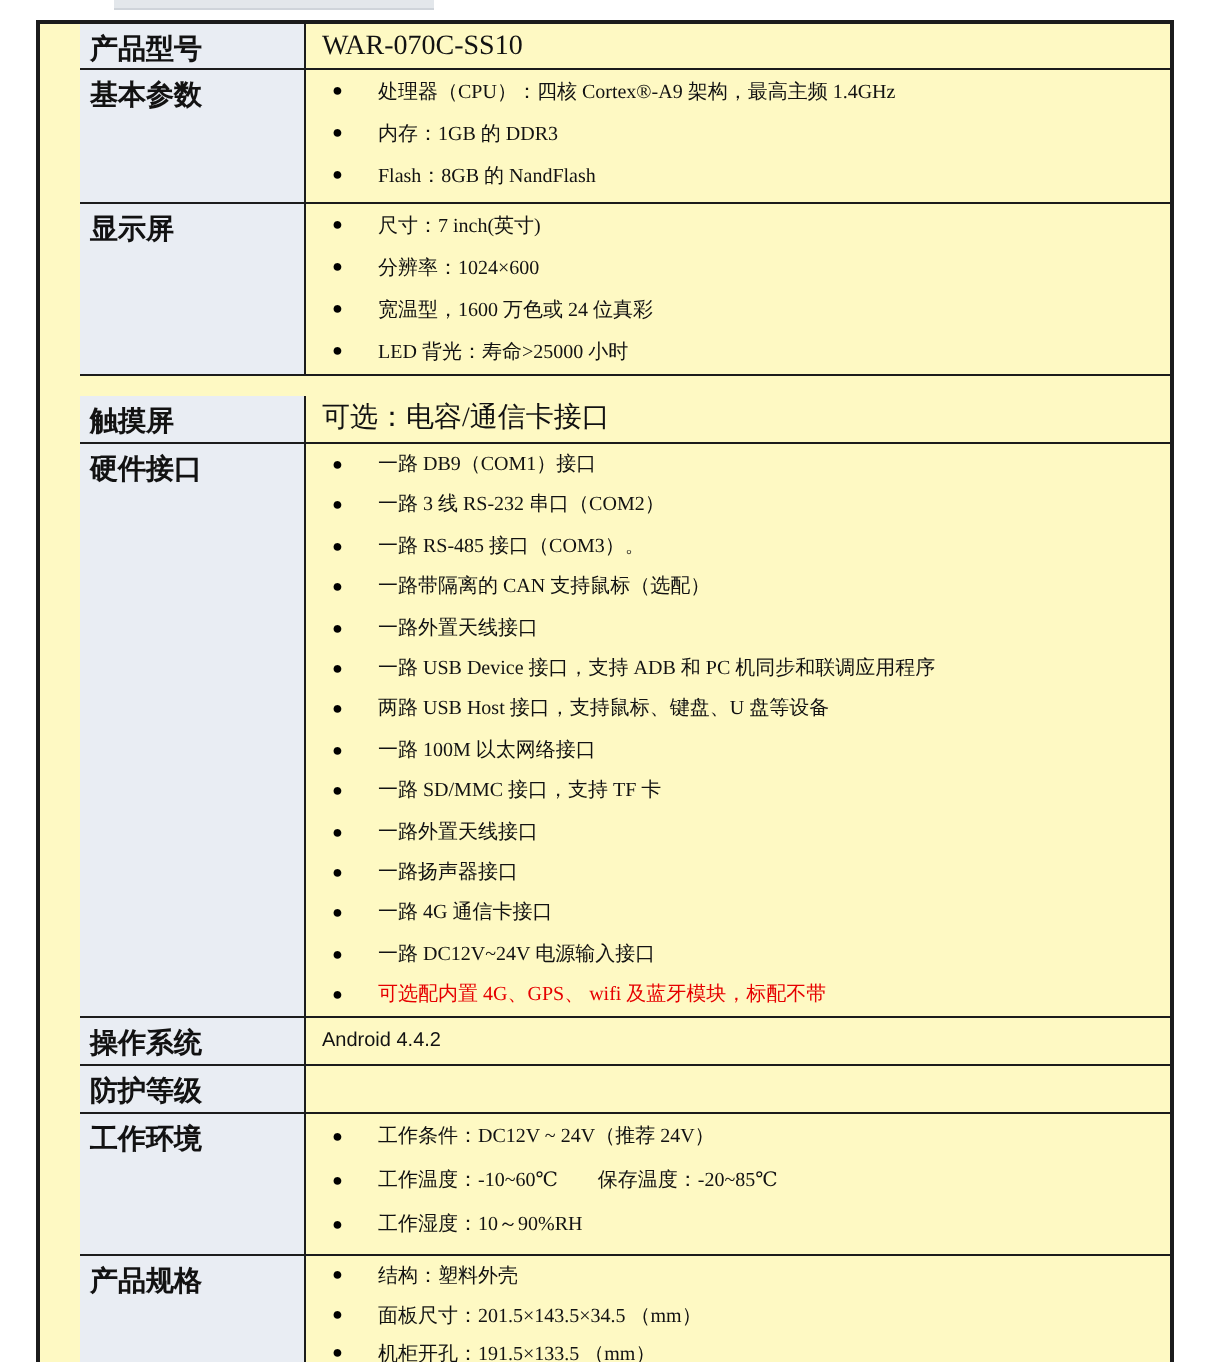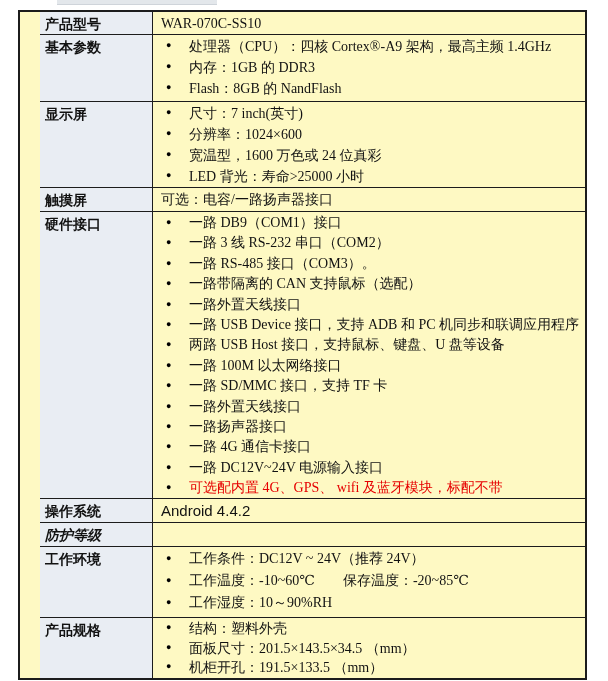--- a/index.html
+++ b/index.html
@@ -33,24 +33,24 @@
     display:flex;
     border-bottom:1px solid var(--border-color);
     box-sizing:border-box;
     overflow:hidden;
   }
   .t-row:last-child{border-bottom:none;}
   
   .t-row:nth-child(1){height:23px;}
   .t-row:nth-child(2){height:67px;}
   .t-row:nth-child(3){height:86px;}
-  .t-row:nth-child(4){height:24px;}
+  .t-row:nth-child(4){height:24px;margin-top:10px;}
   .t-row:nth-child(5){height:287px;}
   .t-row:nth-child(6){height:24px;}
-  .t-row:nth-child(7){height:24px;font-style:italic;}
+  .t-row:nth-child(7){height:24px;}
   .t-row:nth-child(8){height:71px;}
   .t-row:nth-child(9){height:60px;}
   .t-label{
     width:113px;flex:0 0 113px;
     background:var(--label-bg);
     border-right:1px solid var(--border-color);
     box-sizing:border-box;
     font-family:"Liberation Sans","DejaVu Sans",sans-serif;
     font-weight:bold;font-size:14px;
     padding:2px 2px 0 5px;
@@ -61,41 +61,41 @@
     padding:1px 4px 0 0;
     font-size:14px;
   }
   .value{
     padding-left:8px;
     line-height:21px;
     white-space:nowrap;
   }
   .t-row:nth-child(6) .value{
     font-family:"Liberation Sans","DejaVu Sans",sans-serif;
-    font-size:15px;
+    font-size:10px;
   }
   .bullet-line{
     display:flex;align-items:flex-start;
     padding-left:13px;
     line-height:21px;
     white-space:nowrap;
   }
   .t-row:nth-child(3) .bullet-line{line-height:21px;}
   .t-row:nth-child(5) .bullet-line{line-height:20.4px;}
   .t-row:nth-child(8) .bullet-line{line-height:22px;}
   .t-row:nth-child(9) .bullet-line{line-height:19.5px;}
   .bullet{
     flex:0 0 23px;width:23px;
     font-size:9px;
     line-height:inherit;
     color:#000;
     transform:translateY(-1px);
   }
   .item-text{
-    font-size:14px;
+    font-size:10px;
   }
 </style>
 </head>
 <body>
 
 <div class="top-fragment"></div>
 
 <div class="spec-table">
     <div class="t-row">
       <div class="t-label">产品型号</div>
@@ -137,21 +137,21 @@
         </div>
         <div class="bullet-line">
           <span class="bullet">●</span>
           <span class="item-text">LED 背光：寿命&gt;25000 小时</span>
         </div>
       </div>
     </div>
     <div class="t-row">
       <div class="t-label">触摸屏</div>
       <div class="t-content">
-        <div class="value">可选：电容/一路扬声器接口</div>
+        <div class="value">可选：电容/通信卡接口</div>
       </div>
     </div>
     <div class="t-row">
       <div class="t-label">硬件接口</div>
       <div class="t-content">
         <div class="bullet-line">
           <span class="bullet">●</span>
           <span class="item-text">一路 DB9（COM1）接口</span>
         </div>
         <div class="bullet-line">

